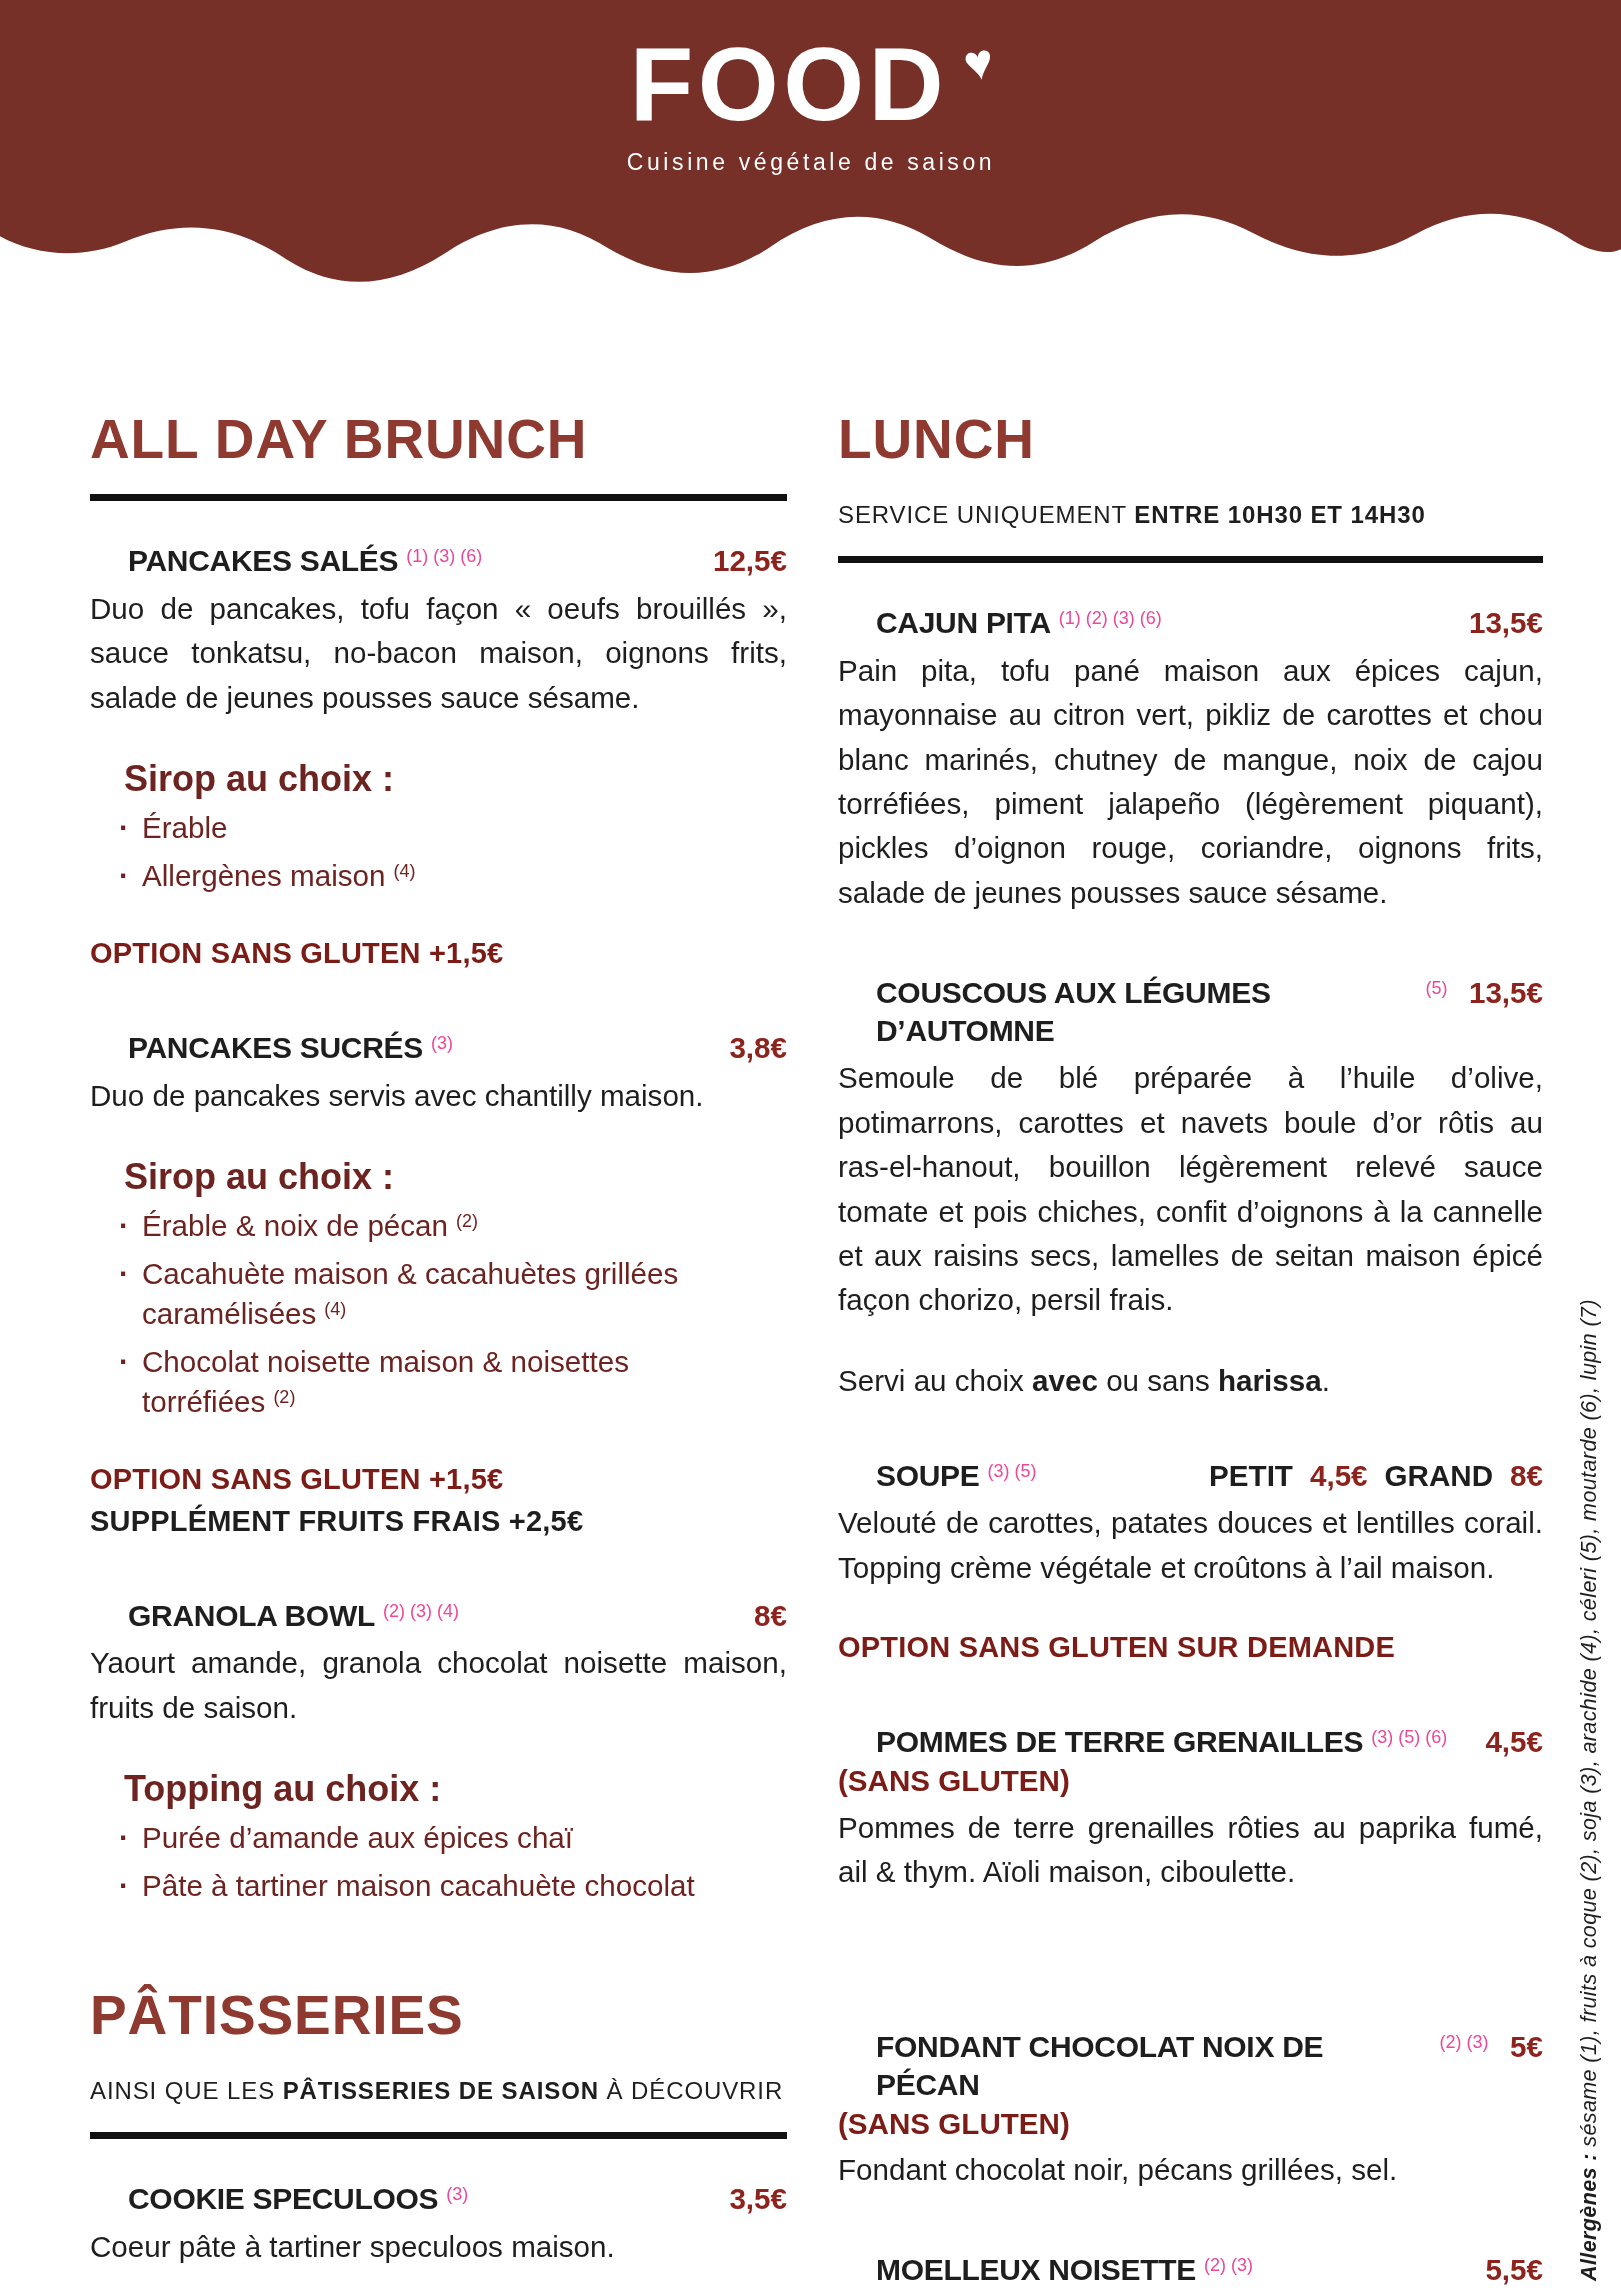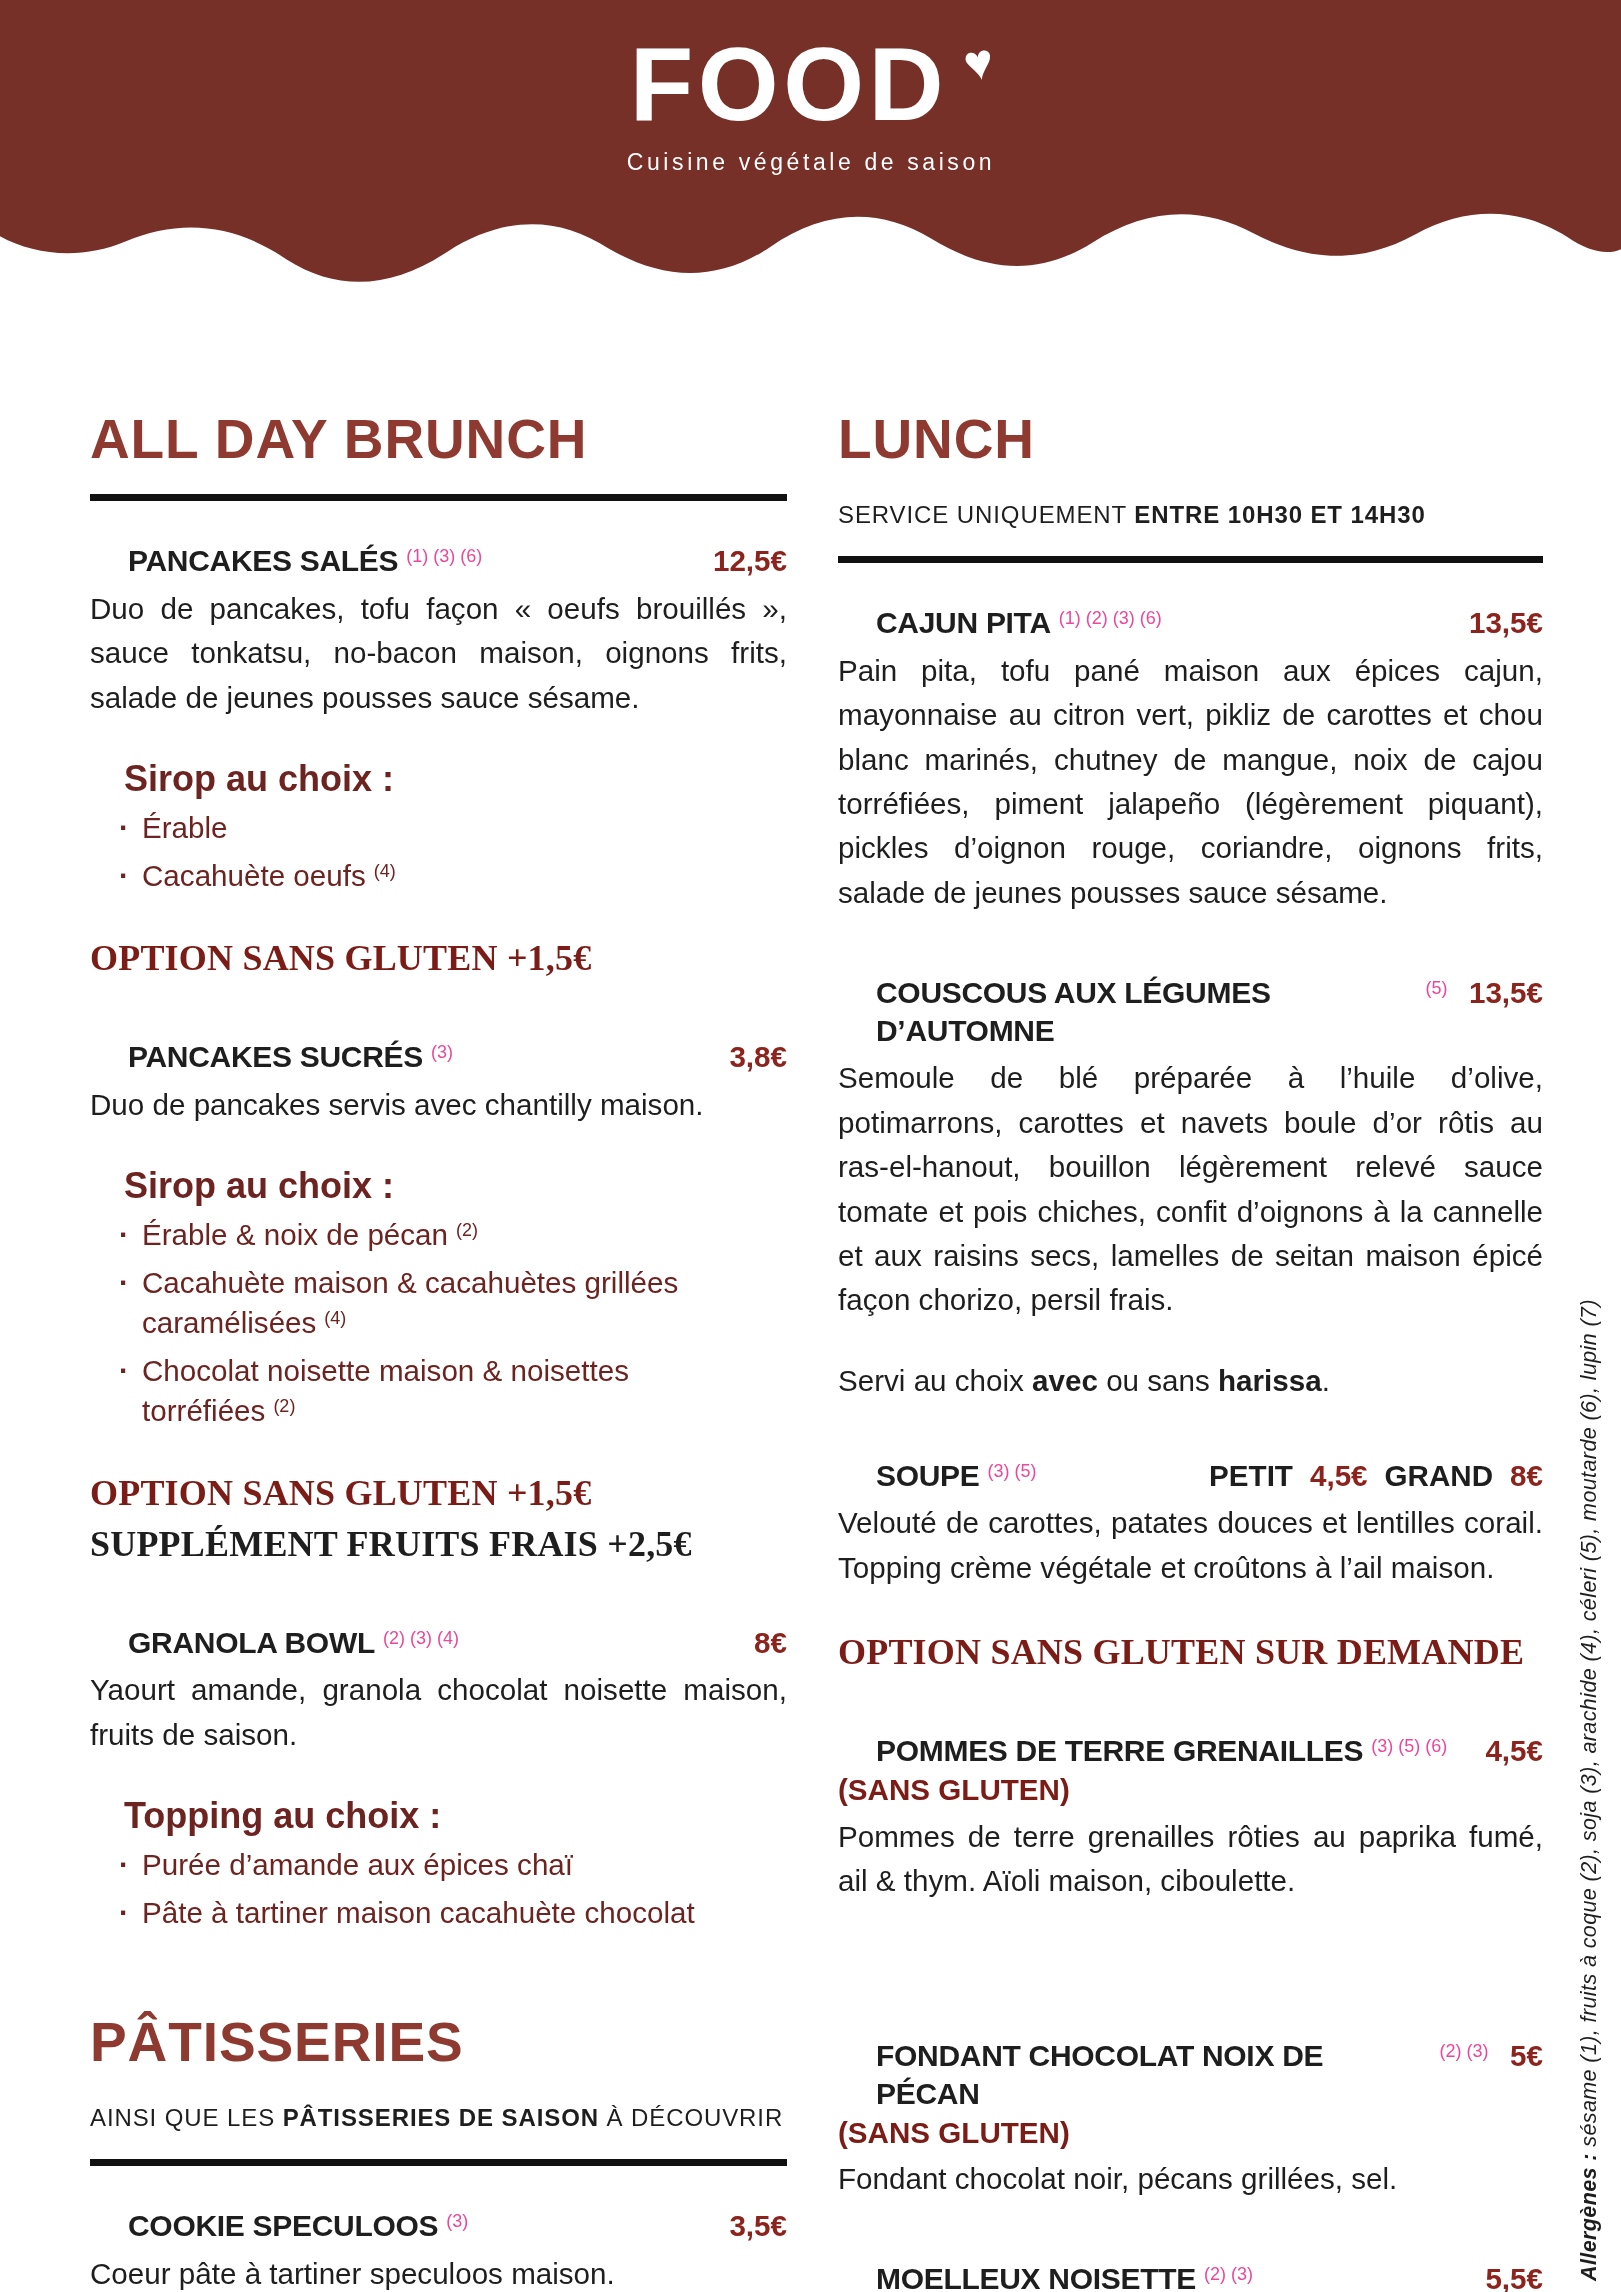--- a/index.html
+++ b/index.html
@@ -37,21 +37,21 @@
   .desc{margin:7.2px 0 0 0;font-size:29.6px;line-height:1.5;text-align:justify;}
   .servi{margin-top:41px;font-size:29.6px;}
   .servi b{font-weight:bold;}
   
   .choice-block{margin-top:38px;}
   .choice-title{font-weight:bold;font-size:36px;color:#6d2421;margin-left:34px;}
   .bullet{position:relative;padding-left:52px;margin-top:8px;font-size:29.6px;color:#6d2421;line-height:1.35;}
   .bullet::before{content:"·";position:absolute;left:29px;top:0;color:#6d2421;font-weight:bold;}
   .bullet .sup{color:#6d2421;}
   
-  .extra{font-weight:bold;font-size:36px;margin-top:41px;letter-spacing:0.2px;font-family:Liberation Serif, serif;}
+  .extra{font-weight:bold;font-size:29px;margin-top:41px;letter-spacing:0.2px;}
   .extra.red{color:#7c1c17;}
   .extra + .extra{margin-top:9px;}
   .desserts{margin-top:134px;}
   .desserts .item:first-child{margin-top:0;}
   
   .allergens{position:absolute;right:19.7px;bottom:12.5px;writing-mode:vertical-rl;transform:rotate(180deg);
              font-size:21.5px;font-style:italic;color:#1e1e1e;letter-spacing:0.4px;white-space:nowrap;}
   .allergens .lab{font-weight:bold;}
 </style>
 </head>
@@ -94,21 +94,21 @@
         <div class="item first">
           <div class="item-head">
             <span class="iname">PANCAKES SALÉS</span>
             <span class="sup">(1) (3) (6)</span>
             <span class="price">12,5€</span>
           </div>
           <p class="desc">Duo de pancakes, tofu façon « oeufs brouillés », sauce tonkatsu, no-bacon maison, oignons frits, salade de jeunes pousses sauce sésame.</p>
           <div class="choice-block">
             <div class="choice-title">Sirop au choix :</div>
             <div class="bullet"><span>Érable</span><span class="sup"></span></div>
-            <div class="bullet"><span>Cacahuète oeufs</span><span class="sup">(4)</span></div>
+            <div class="bullet"><span>Allergènes maison</span><span class="sup">(4)</span></div>
           </div>
           <div class="extra red">OPTION SANS GLUTEN +1,5€</div>
         </div>
 
         <div class="item">
           <div class="item-head">
             <span class="iname">PANCAKES SUCRÉS</span>
             <span class="sup">(3)</span>
             <span class="price">3,8€</span>
           </div>

